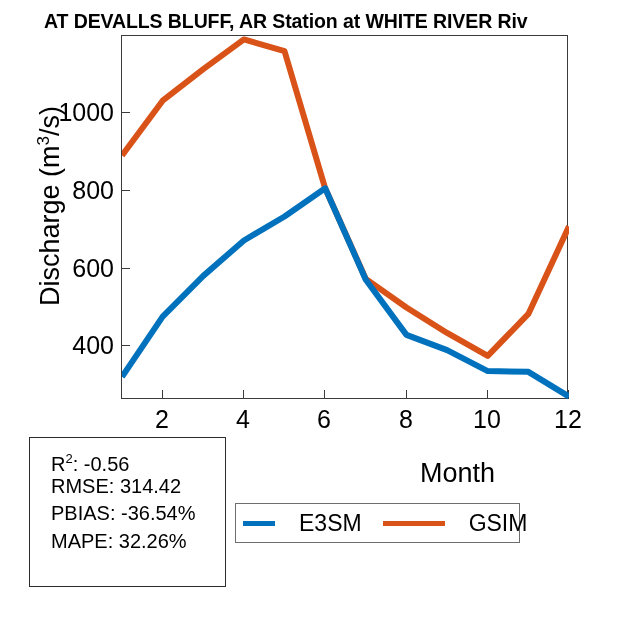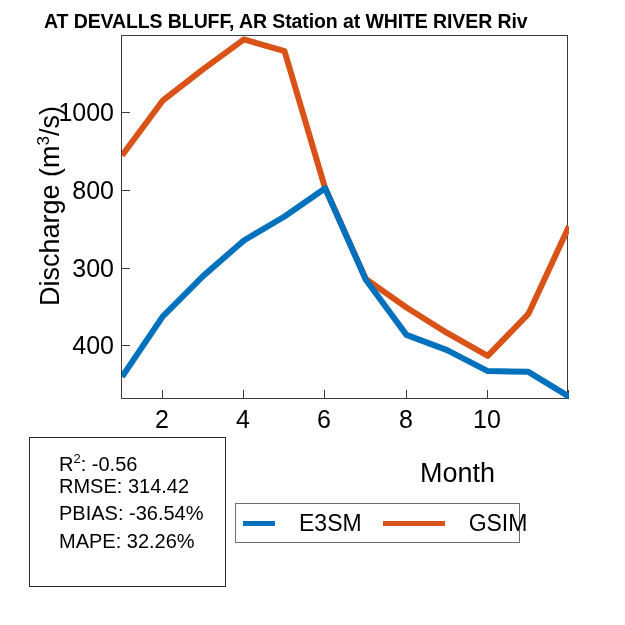--- a/index.html
+++ b/index.html
@@ -121,21 +121,21 @@
   
   #stats-box {
     position: absolute;
     left: 29px;
     top: 437px;
     width: 197px;
     height: 150px;
     border: 1.6px solid #2b2b2b;
     background: #ffffff;
     box-sizing: border-box;
-    padding: 7px 0 0 29px;
+    padding: 7px 0 0 21px;
   }
   .stats-line {
     font-size: 20px;
     line-height: 27.5px;
     height: 27.5px;
     white-space: nowrap;
   }
   .stats-line sup {
     font-size: 13px;
     vertical-align: super;
@@ -184,21 +184,21 @@
 
   <div id="xlabel">Month</div>
 
   <div class="ytick-label-wrap" style="top:98px;">
     <div class="ytick-label">1000</div>
   </div>
   <div class="ytick-label-wrap" style="top:176px;">
     <div class="ytick-label">800</div>
   </div>
   <div class="ytick-label-wrap" style="top:254px;">
-    <div class="ytick-label">300</div>
+    <div class="ytick-label">600</div>
   </div>
   <div class="ytick-label-wrap" style="top:331px;">
     <div class="ytick-label">400</div>
   </div>
 
   <div class="ytick-mark" style="top:112px;"></div>
   <div class="ytick-mark" style="top:190px;"></div>
   <div class="ytick-mark" style="top:268px;"></div>
   <div class="ytick-mark" style="top:345px;"></div>
 
@@ -207,20 +207,21 @@
   <div class="xtick-mark" style="left:324px;"></div>
   <div class="xtick-mark" style="left:406px;"></div>
   <div class="xtick-mark" style="left:487px;"></div>
   <div class="xtick-mark" style="left:568px;"></div>
 
   <div class="xtick-label" style="left:132px;">2</div>
   <div class="xtick-label" style="left:213px;">4</div>
   <div class="xtick-label" style="left:294px;">6</div>
   <div class="xtick-label" style="left:376px;">8</div>
   <div class="xtick-label" style="left:457px;">10</div>
+  <div class="xtick-label" style="left:538px;">12</div>
 
   <div id="plot-area">
     <svg id="plot-svg" viewBox="0 0 447 364" preserveAspectRatio="none">
       <polyline id="line-gsim" fill="none" stroke="#D95319" stroke-width="6" stroke-linejoin="round" stroke-linecap="butt" points="0.00,119.56 40.64,64.73 81.27,33.13 121.91,3.43 162.55,15.23 203.18,152.30 243.82,242.92 284.45,271.48 325.09,296.99 365.73,319.83 406.36,277.95 447.00,190.38"></polyline>
       <polyline id="line-e3sm" fill="none" stroke="#0072BD" stroke-width="6" stroke-linejoin="round" stroke-linecap="butt" points="0.00,340.77 40.64,280.62 81.27,239.87 121.91,204.46 162.55,180.48 203.18,152.30 243.82,243.68 284.45,298.89 325.09,314.12 365.73,335.06 406.36,335.82 447.00,360.57"></polyline>
     </svg>
   </div>
 
   <div id="stats-box">
     <div class="stats-line"><span>R<sup>2</sup>: </span><span>-0.56</span></div>

